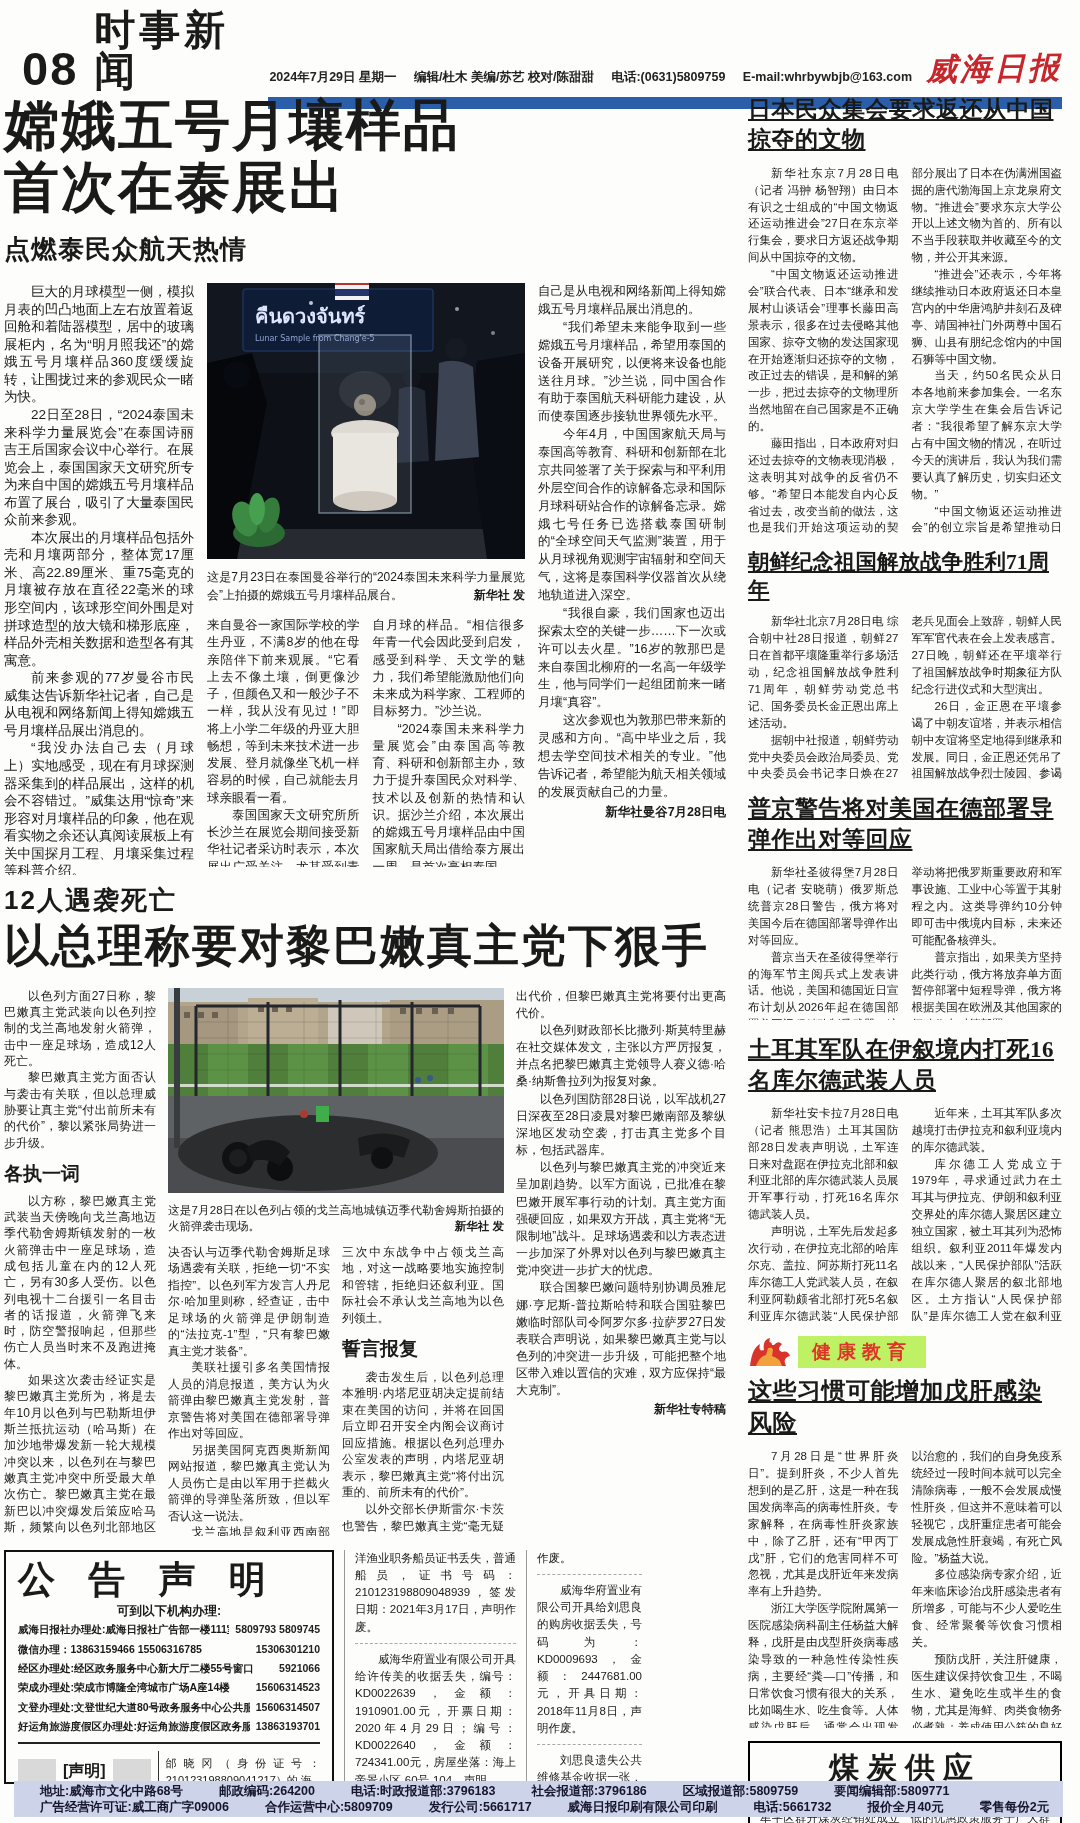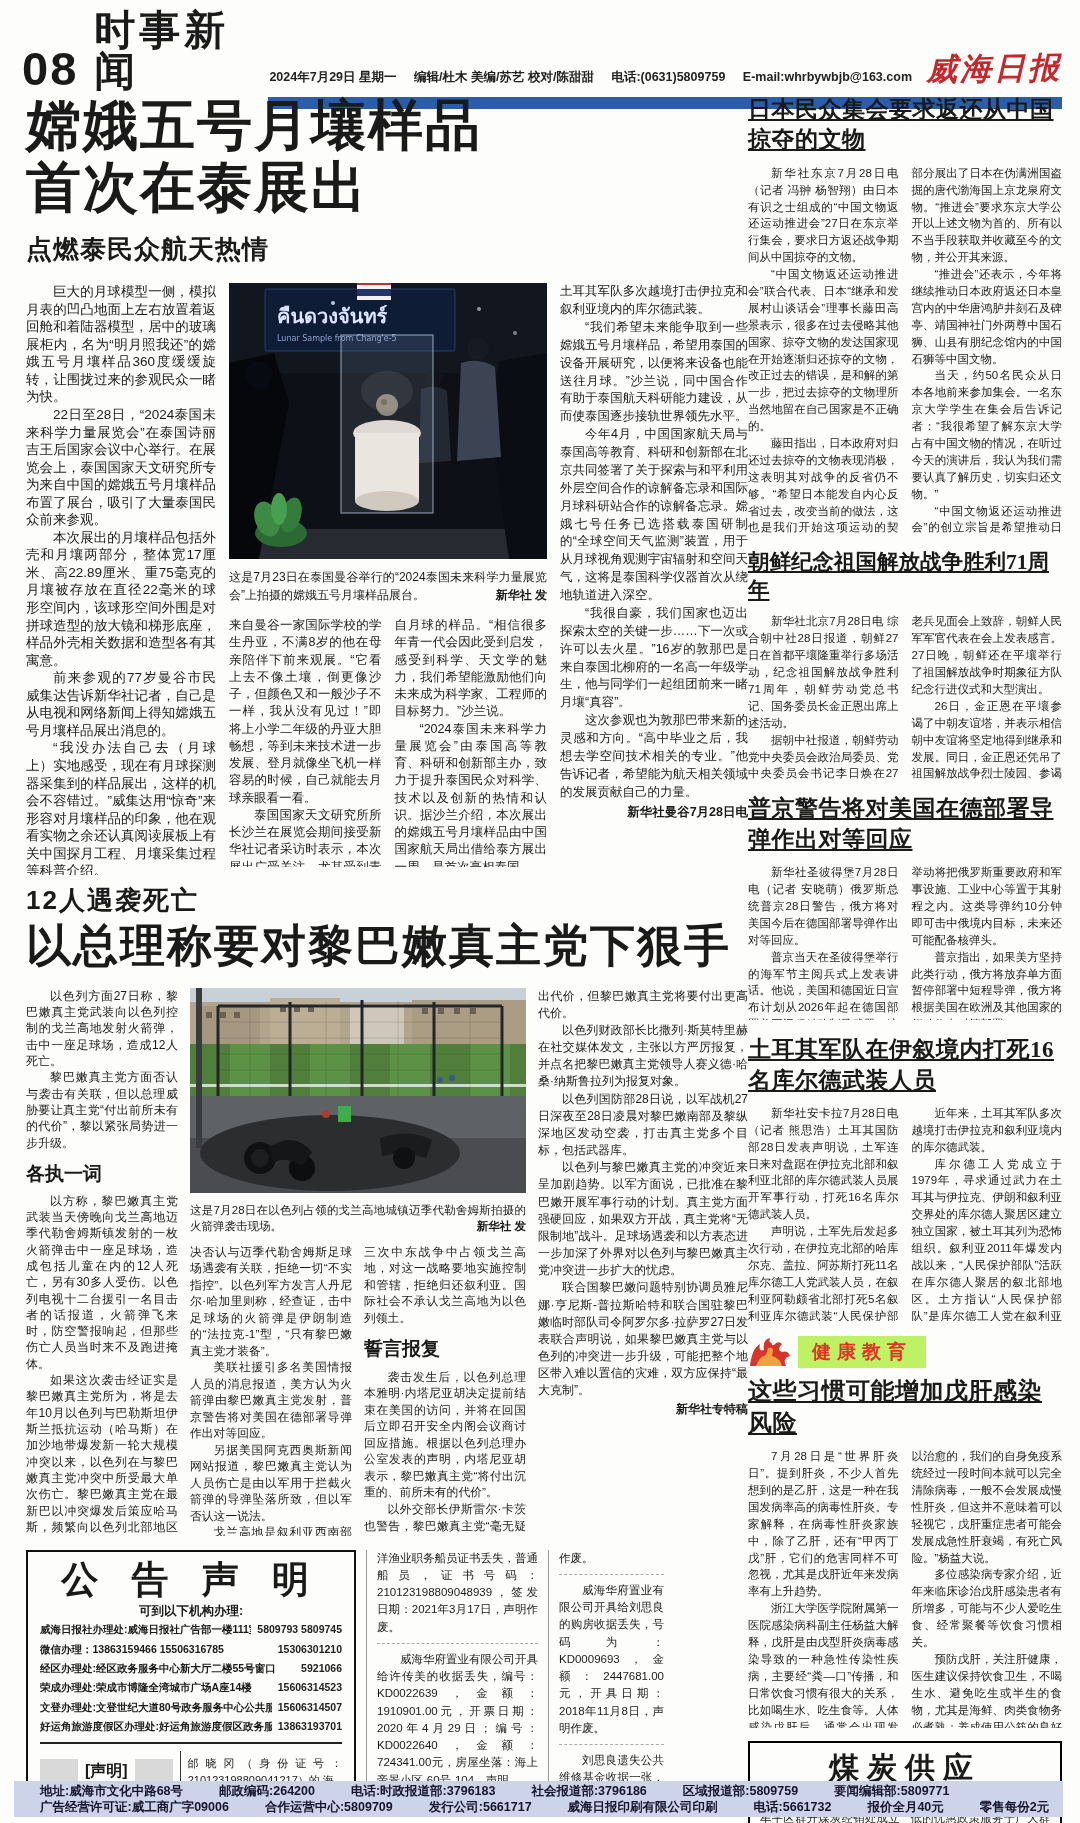--- a/index.html
+++ b/index.html
@@ -18,21 +18,21 @@
 
   
   p { text-indent:2em; text-align:justify; }
   p.flush { text-indent:0; }
   .signoff { text-align:right; font-weight:700; margin-top:2px; }
   .caption { font-size:12px; line-height:1.45; text-align:justify; overflow:hidden; }
   .caption .credit { float:right; white-space:nowrap; font-weight:700; }
   .subhead { font-size:19px; font-weight:900; margin:10px 0 6px; text-indent:0; }
 
   
-  #left-region { position:absolute; top:95px; left:26px; width:722px; }
+  #left-region { position:absolute; top:95px; left:4px; width:722px; }
   .moon h1 { font-family:"Liberation Serif","DejaVu Serif",serif; font-size:55px; font-weight:900; line-height:1.12; letter-spacing:2px; }
   .moon .subtitle { font-size:26px; font-weight:600; margin-top:14px; letter-spacing:1px; }
   .mbody { margin-top:16px; display:flex; gap:13px; height:592px; overflow:hidden; }
   .mcol1 { width:190px; flex:none; font-size:13.5px; line-height:1.3; }
   .mmid { width:318px; flex:none; }
   .mmid .caption { margin-top:6px; height:40px; }
   .mmidcols { margin-top:8px; display:flex; gap:13px; height:250px; overflow:hidden; }
   .mmidcols > div { flex:1; font-size:12.5px; line-height:1.38; }
   .mcol4 { flex:1; font-size:12.5px; line-height:1.43; }
 
@@ -43,21 +43,21 @@
   .icol1 { width:152px; flex:none; font-size:12px; line-height:1.36; }
   .imid { width:336px; flex:none; }
   .imid .caption { margin-top:5px; font-size:11.5px; height:36px; }
   .imidcols { margin-top:6px; display:flex; gap:12px; height:292px; overflow:hidden; }
   .imidcols > div { flex:1; font-size:11.8px; line-height:1.4; }
   .icol4 { flex:1; font-size:12px; line-height:1.43; }
 
   
   .ads-row { margin-top:14px; display:flex; gap:10px; height:234px; overflow:hidden; }
   .notice-box { width:330px; flex:none; border:2px solid #111; padding:6px 12px 4px; }
-  .notice-box .ntitle { font-family:"Liberation Serif","DejaVu Serif",serif; font-size:37px; font-weight:900; text-align:center; letter-spacing:12px; line-height:1.2; }
+  .notice-box .ntitle { font-family:"Liberation Serif","DejaVu Serif",serif; font-size:37px; font-weight:900; letter-spacing:12px; line-height:1.2; }
   .notice-box .nsub { text-align:center; font-size:12.5px; font-weight:900; margin-top:1px; }
   .nrow { display:flex; justify-content:space-between; font-size:10.5px; font-weight:700; line-height:1.85; gap:6px; }
   .nrow .nlabel { white-space:nowrap; overflow:hidden; }
   .nrow .nphones { white-space:nowrap; color:#222; }
   .stmt-row { border-top:2px solid #222; margin-top:5px; padding-top:7px; display:flex; align-items:center; gap:7px; }
   .graybox { width:38px; height:25px; background:#d9d9d9; flex:none; }
   .stmt-label { font-size:16px; font-weight:900; white-space:nowrap; }
   .vline { width:1px; height:42px; background:#333; flex:none; }
   .stmt-text { font-size:11px; line-height:1.5; text-align:justify; }
   .class-col { border-left:1px solid #999; padding-left:10px; font-size:11.5px; line-height:1.5; }
@@ -177,21 +177,21 @@
                 <p>泰国国家天文研究所所长沙兰在展览会期间接受新华社记者采访时表示，本次展出广受关注，尤其受到青少年群体欢迎，他们大多是第一次这么近距离地观察来</p>
               </div>
             <div>
                 <p class="flush">自月球的样品。“相信很多年青一代会因此受到启发，感受到科学、天文学的魅力，我们希望能激励他们向未来成为科学家、工程师的目标努力。”沙兰说。</p>
                 <p>“2024泰国未来科学力量展览会”由泰国高等教育、科研和创新部主办，致力于提升泰国民众对科学、技术以及创新的热情和认识。据沙兰介绍，本次展出的嫦娥五号月壤样品由中国国家航天局出借给泰方展出一周，是首次亮相泰国。</p>
               </div>
           </div>
         </div>
         <div class="mcol4">
           <div>
-              <p class="flush">土耳其军队多次越境打击伊拉克和叙利亚境内的库尔德武装。</p>
+              <p class="flush">自己是从电视和网络新闻上得知嫦娥五号月壤样品展出消息的。</p>
               <p>“我们希望未来能争取到一些嫦娥五号月壤样品，希望用泰国的设备开展研究，以便将来设备也能送往月球。”沙兰说，同中国合作有助于泰国航天科研能力建设，从而使泰国逐步接轨世界领先水平。</p>
               <p>今年4月，中国国家航天局与泰国高等教育、科研和创新部在北京共同签署了关于探索与和平利用外层空间合作的谅解备忘录和国际月球科研站合作的谅解备忘录。嫦娥七号任务已选搭载泰国研制的“全球空间天气监测”装置，用于从月球视角观测宇宙辐射和空间天气，这将是泰国科学仪器首次从绕地轨道进入深空。</p>
               <p>“我很自豪，我们国家也迈出探索太空的关键一步……下一次或许可以去火星。”16岁的敦那巴是来自泰国北柳府的一名高一年级学生，他与同学们一起组团前来一睹月壤“真容”。</p>
               <p>这次参观也为敦那巴带来新的灵感和方向。“高中毕业之后，我想去学空间技术相关的专业。”他告诉记者，希望能为航天相关领域的发展贡献自己的力量。</p>
             </div>
           <div class="signoff">新华社曼谷7月28日电</div>
         </div>
       </div>
     </section>
 

